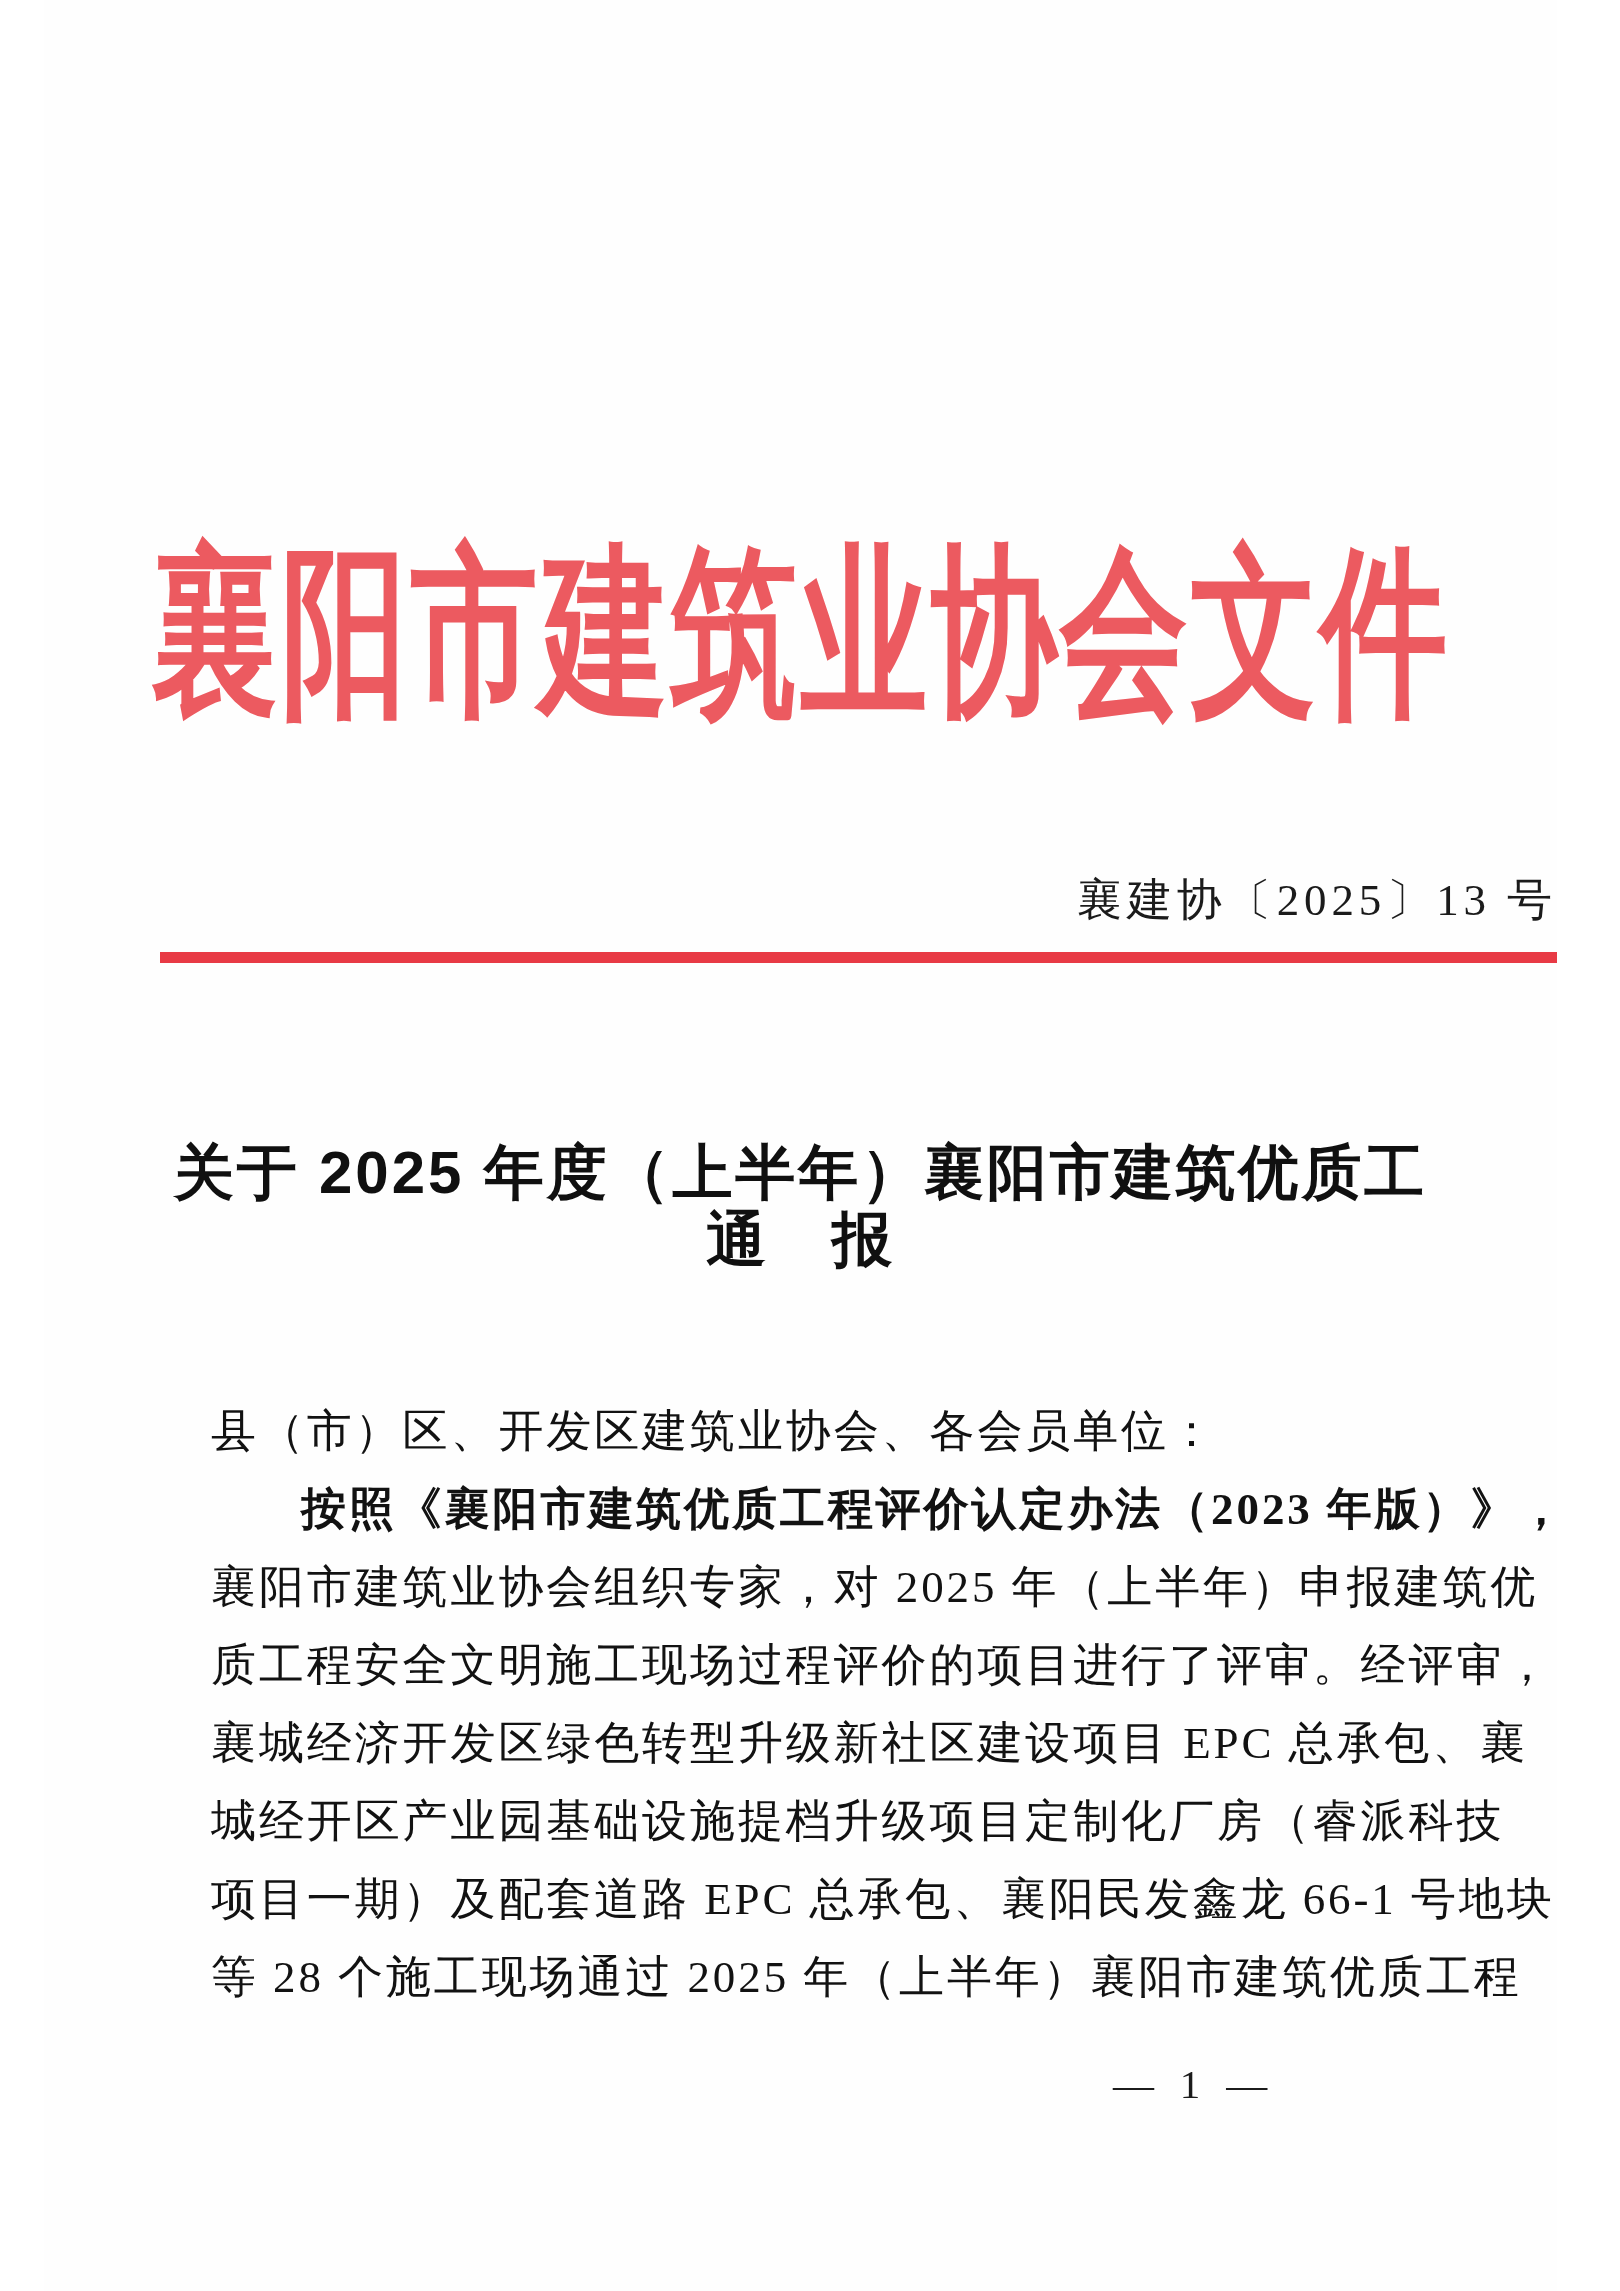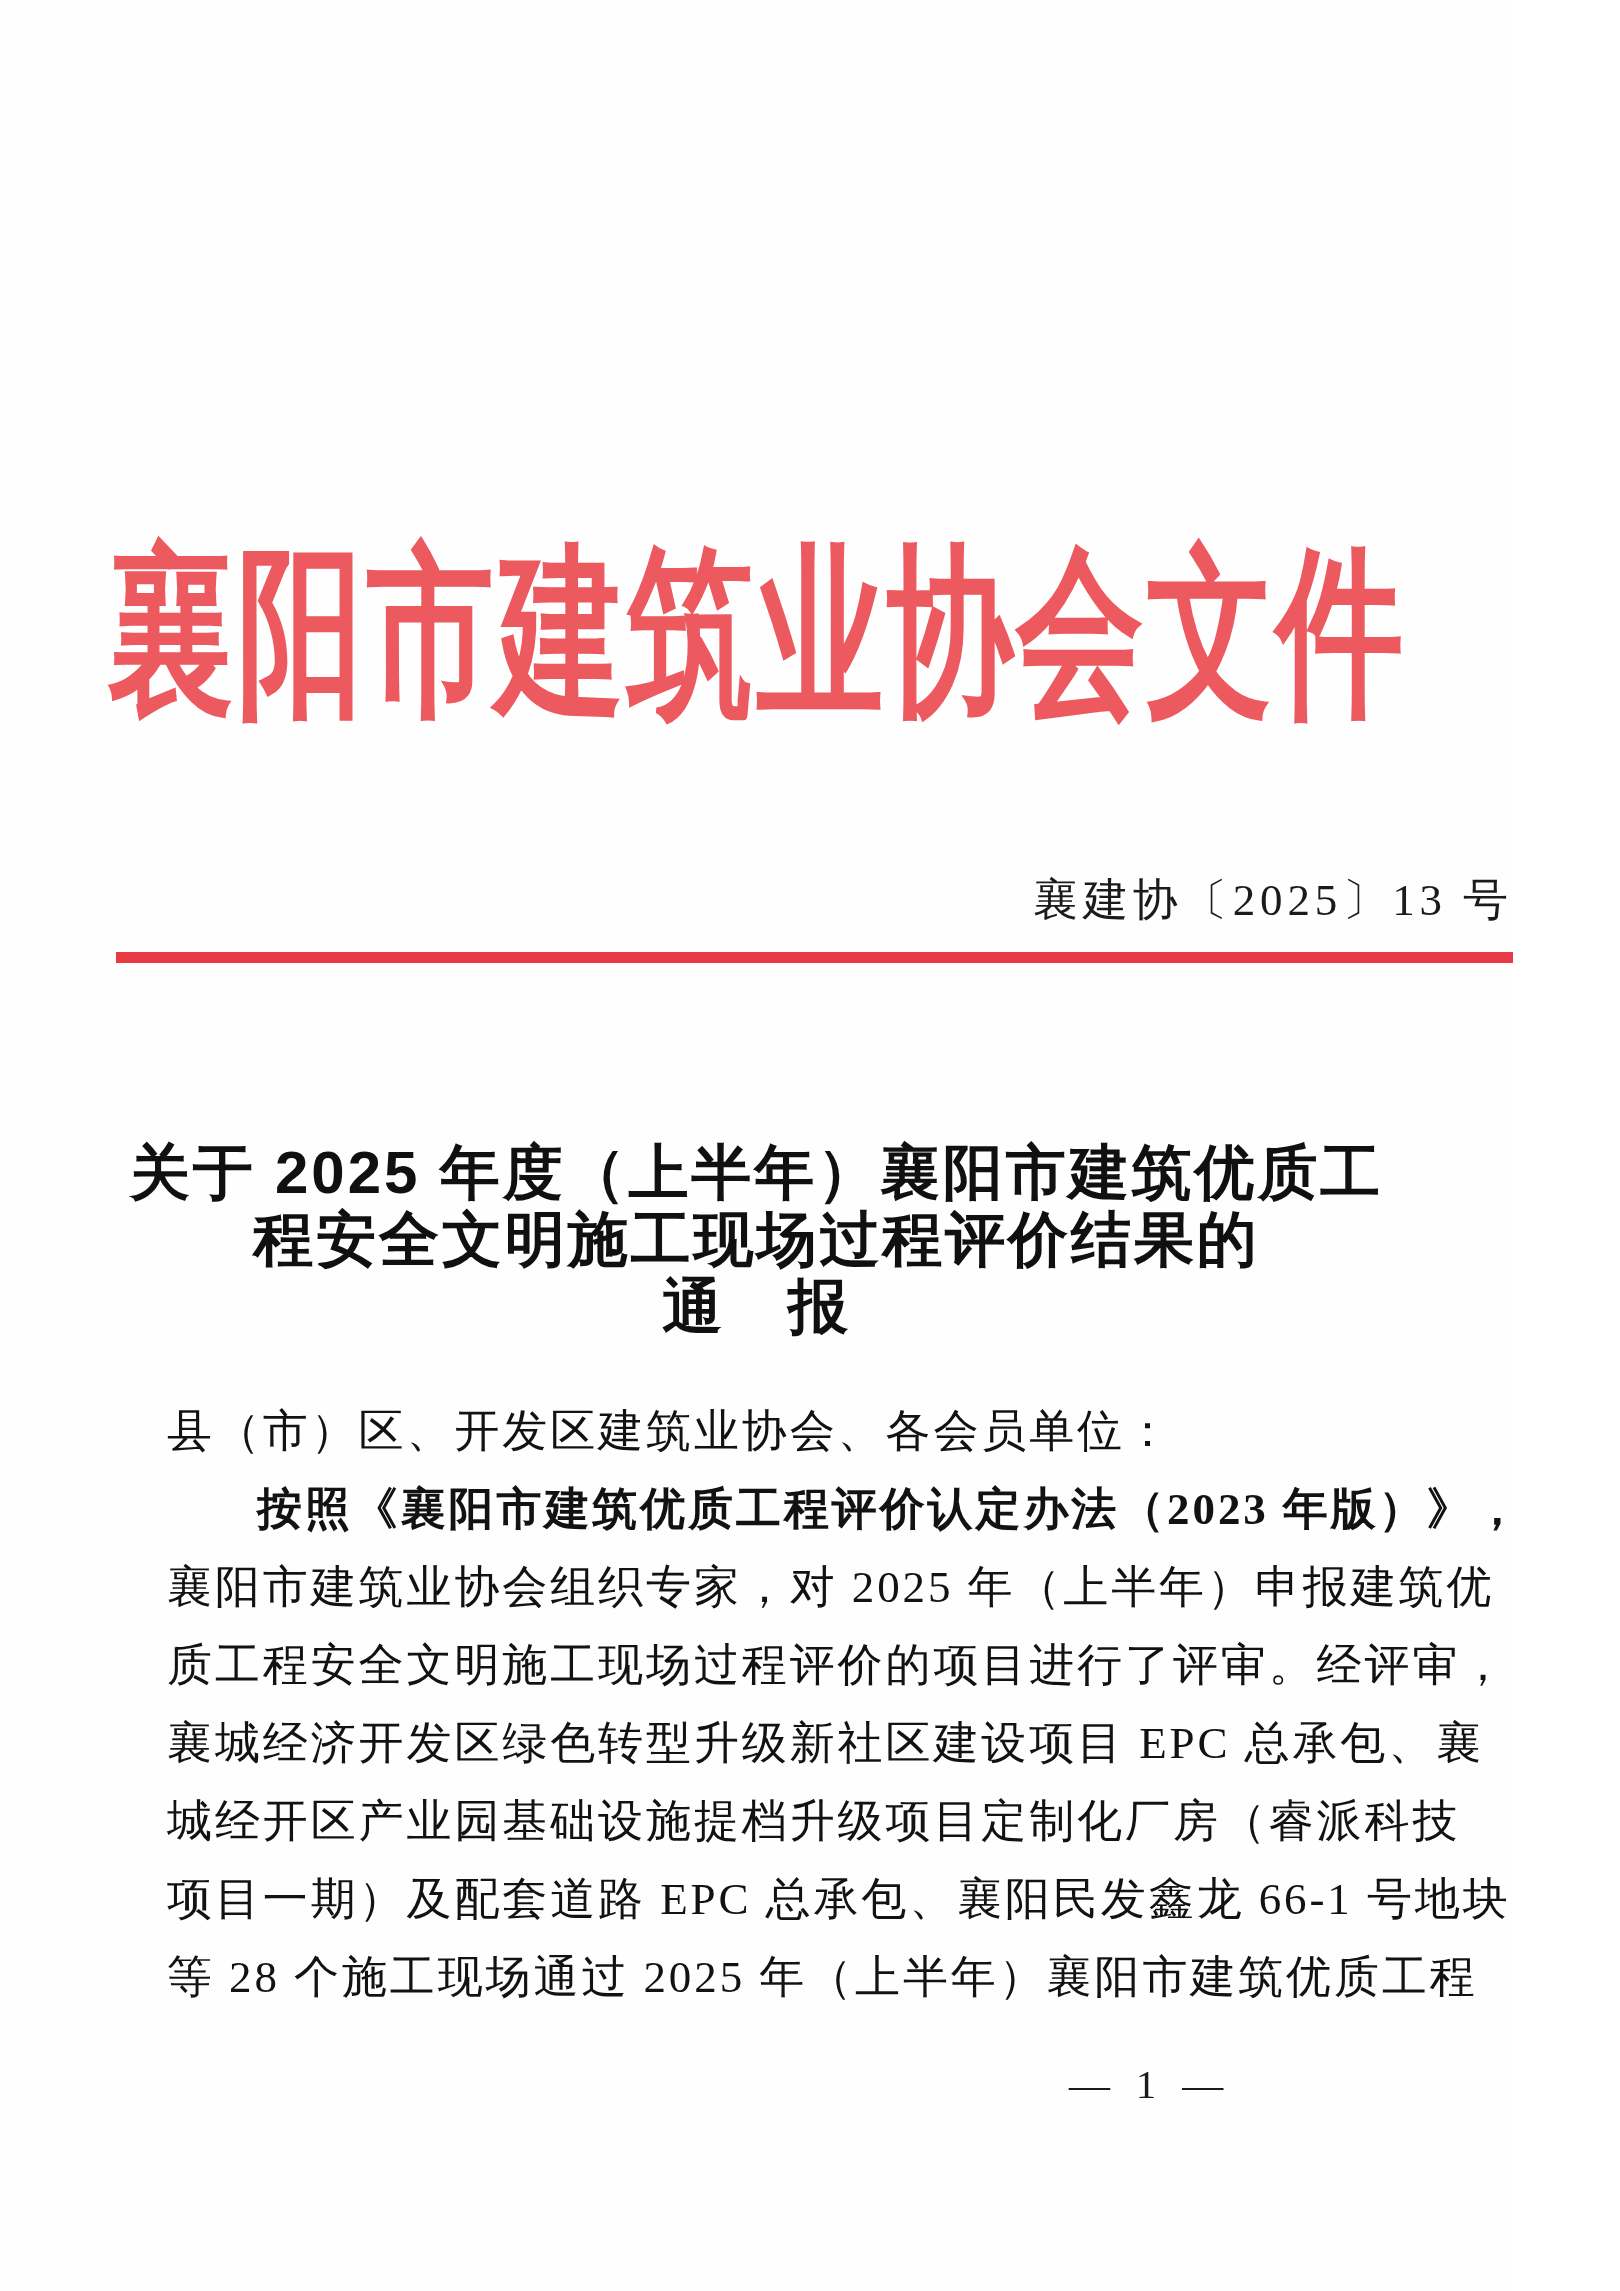--- a/index.html
+++ b/index.html
@@ -8,20 +8,21 @@
     background: #ffffff;
   }
   .page {
     position: relative;
     width: 1513px;
     height: 2292px;
     background: #fefefe;
     overflow: hidden;
     font-family: "Liberation Serif", serif;
     color: #141414;
+    margin-left: 44px;
   }
   
   .red-header {
     position: absolute;
     top: 541px;
     left: 0;
     width: 100%;
     text-align: center;
     font-family: "Liberation Serif", "DejaVu Serif", serif;
     font-weight: bold;
@@ -101,21 +102,20 @@
 <div class="page">
 
   <div class="red-header">襄阳市建筑业协会文件</div>
 
   <div class="doc-number">襄建协〔2025〕13 号</div>
 
   <div class="red-rule"></div>
 
   <div class="doc-title">
     <div>关于 2025 年度（上半年）襄阳市建筑优质工</div>
-    <div>程安全文明施工现场过程评价结果的</div>
     <div>通　报</div>
   </div>
 
   <div class="body-text">
     <div class="line">县（市）区、开发区建筑业协会、各会员单位：</div>
     <div class="line indent">按照《襄阳市建筑优质工程评价认定办法（2023 年版）》，</div>
     <div class="line">襄阳市建筑业协会组织专家，对 2025 年（上半年）申报建筑优</div>
     <div class="line">质工程安全文明施工现场过程评价的项目进行了评审。经评审，</div>
     <div class="line">襄城经济开发区绿色转型升级新社区建设项目 EPC 总承包、襄</div>
     <div class="line">城经开区产业园基础设施提档升级项目定制化厂房（睿派科技</div>

